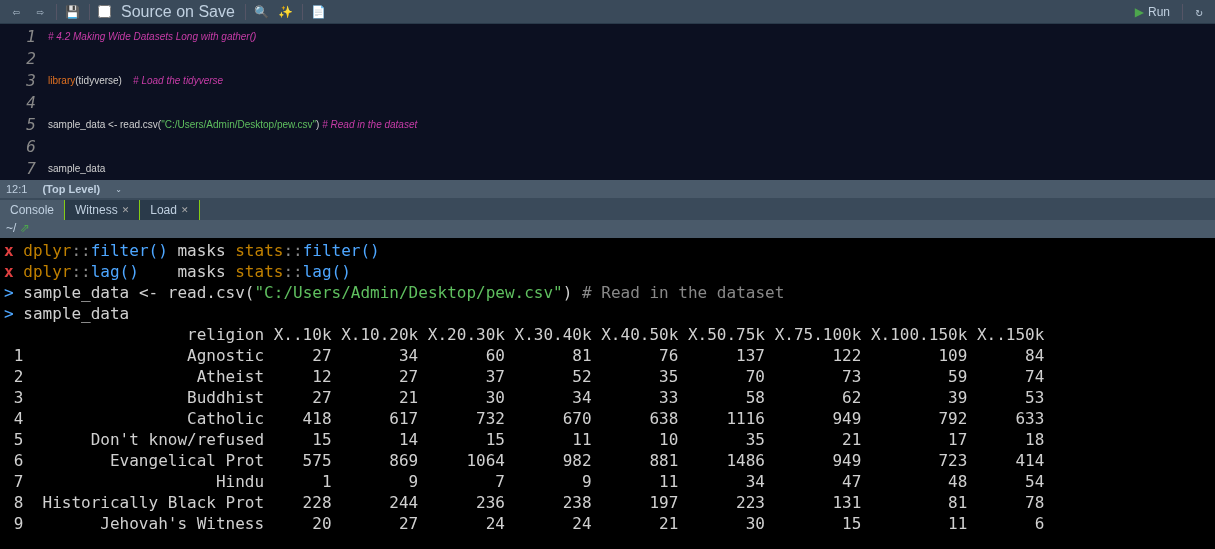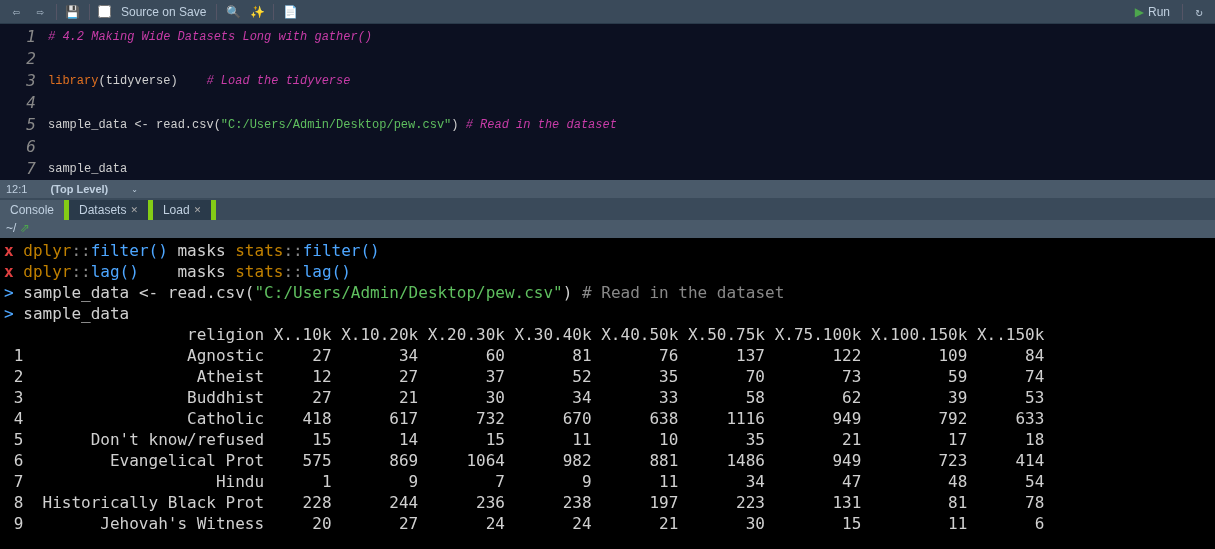--- a/index.html
+++ b/index.html
@@ -22,21 +22,21 @@
   border-bottom: 1px solid #2a3a4a;
 }
 .toolbar-btn {
   width: 20px; height: 18px;
   display: flex; align-items:center; justify-content:center;
   color: #b0c0d0;
   cursor: pointer;
   font-size: 12px;
 }
 .toolbar-sep { width:1px; height:16px; background:#556; margin:0 2px;}
-.toolbar-lbl { color:#c0d0e0; font-size:12px; font-family: Verdana, sans-serif; padding:0 4px;}
+.toolbar-lbl { color:#c0d0e0; font-size:16px; font-family: Verdana, sans-serif; padding:0 4px;}
 .spacer { flex:1; }
 .run-btn { color:#c0d0e0; font-size:12px; font-family: Verdana,sans-serif; display:flex;align-items:center;gap:4px; cursor:pointer; padding:0 6px;}
 .run-btn .arrow { color:#4da64d; }
 .editor {
   display:flex;
   background:#0c1021;
 }
 .gutter {
   width:48px;
   background:#0c1021;
@@ -44,57 +44,57 @@
   text-align:right;
   padding-right:12px;
   font-size:16px;
   line-height:22px;
   padding-top:2px;
   font-style: italic;
   font-family: 'Lucida Console', monospace;
 }
 .code {
   flex:1;
-  font-size:12px;
+  font-size:10px;
   line-height:22px;
   padding-top:2px;
   white-space: pre;
-  font-family: Liberation Mono, monospace;
+  font-family: Liberation Sans, sans-serif;
 }
 .c-comment { color:#c83ca8; font-style:italic; }
 .c-lib { color:#e07020; font-style:normal;}
 .c-paren { color:#d0d0d0; font-style:normal;}
 .c-str { color:#5fbf5f; font-style:normal;}
 .c-op { color:#d0d0d0; font-style:normal;}
 .c-id { color:#d0d0d0; font-style:normal;}
 .statusbar {
   background:#4a5a6a;
   height:18px;
   display:flex;
   align-items:center;
   font-size:11px;
   font-family: Verdana, sans-serif;
   color:#c0d0e0;
   padding:1px 6px;
-  gap:18px;
+  gap:10px;
 }
 .statusbar .scope { border:1px solid transparent; padding:0 4px;font-weight:bold;}
 .tabbar {
   background:#3a4a5a;
   height:22px;
   display:flex;
   align-items:flex-end;
   font-size:12px;
   font-family: Verdana,sans-serif;
 }
 .tab {
   padding:3px 10px;
   background:#2a3a4a;
   color:#c0d0e0;
-  border-right:5px solid #84cc16;
+  border-right:1px solid #84cc16;
   cursor:pointer;
   display:flex;align-items:center;gap:4px;
 }
 .tab.active { background:#4a5a6a; }
 .tab .close { font-size:9px; color:#aaa;}
 .console-dir {
   background:#4a5a6a;
   height:18px;
   font-size:12px;
   color:#c0d0e0;
@@ -163,21 +163,21 @@
   <span>12:1</span>
   <span class="scope">(Top Level)</span>
   <span style="font-size:8px;">⌄</span>
 </div>
 
 <div class="tabbar">
   <div class="tab active">
       <span>Console</span>
     </div>
   <div class="tab">
-      <span>Datasets</span>
+      <span>Witness</span>
       <span class="close">✕</span>
     </div>
   <div class="tab">
       <span>Load</span>
       <span class="close">✕</span>
     </div>
 </div>
 
 <div class="console-dir">
   <span>~/</span> <span style="color:#4da64d;">⇗</span>

